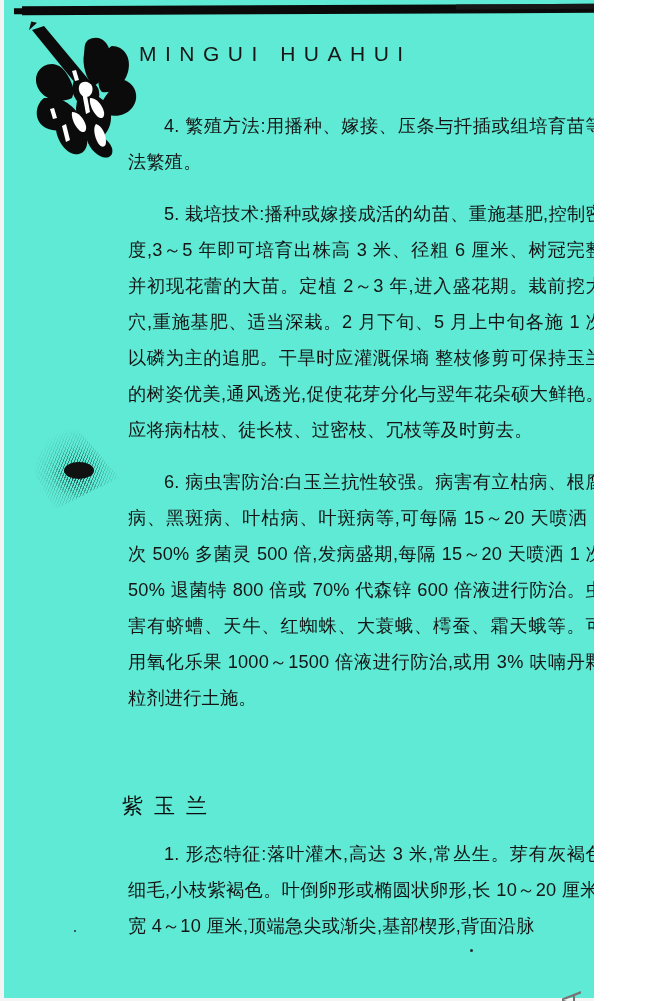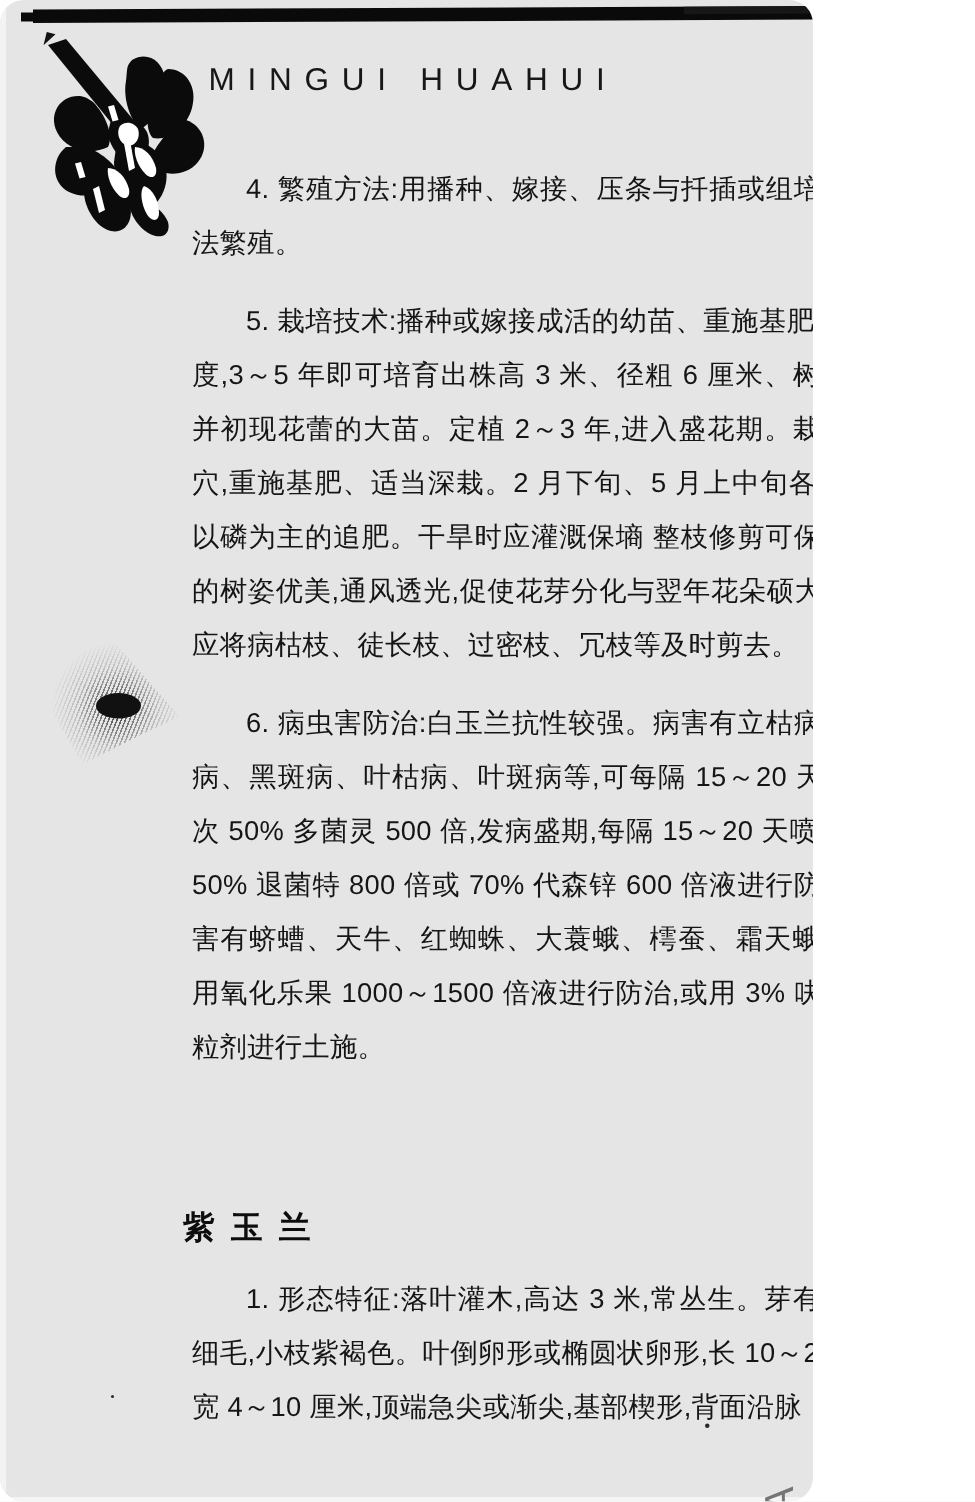--- a/index.html
+++ b/index.html
@@ -5,25 +5,24 @@
   html, body {
     margin: 0;
     padding: 0;
     background: #ffffff;
   }
   body {
     font-family: "DejaVu Sans", "Liberation Sans", sans-serif;
   }
   #page {
     position: relative;
-    width: 542px;
+    width: 594px;
     height: 1001px;
-    background: #e5e5e5;
+    background: #5eead4;
     overflow: hidden;
-    border-radius: 16px;
   }
 
   
   .scan-top-bar {
     position: absolute;
     left: 22px;
     top: 5px;
     width: 608px;
     height: 9px;
     background: #0a0a0a;
@@ -158,24 +157,24 @@
   
   .column2 {
     position: absolute;
     left: 112px;
     top: 792px;
     width: 508px;
   }
   .section-title {
     font-family: "DejaVu Sans", "Liberation Sans", sans-serif;
     font-size: 21px;
-    font-weight: bold;
+    font-weight: normal;
     letter-spacing: 11px;
     color: #0d0d0d;
-    margin: 12px 0 5px 10px;
+    margin: 0 0 5px 10px;
     line-height: 28px;
   }
 
   
   .watermark {
     position: absolute;
     right: 6px;
     bottom: 12px;
     transform: rotate(-90deg);
     transform-origin: 100% 100%;

